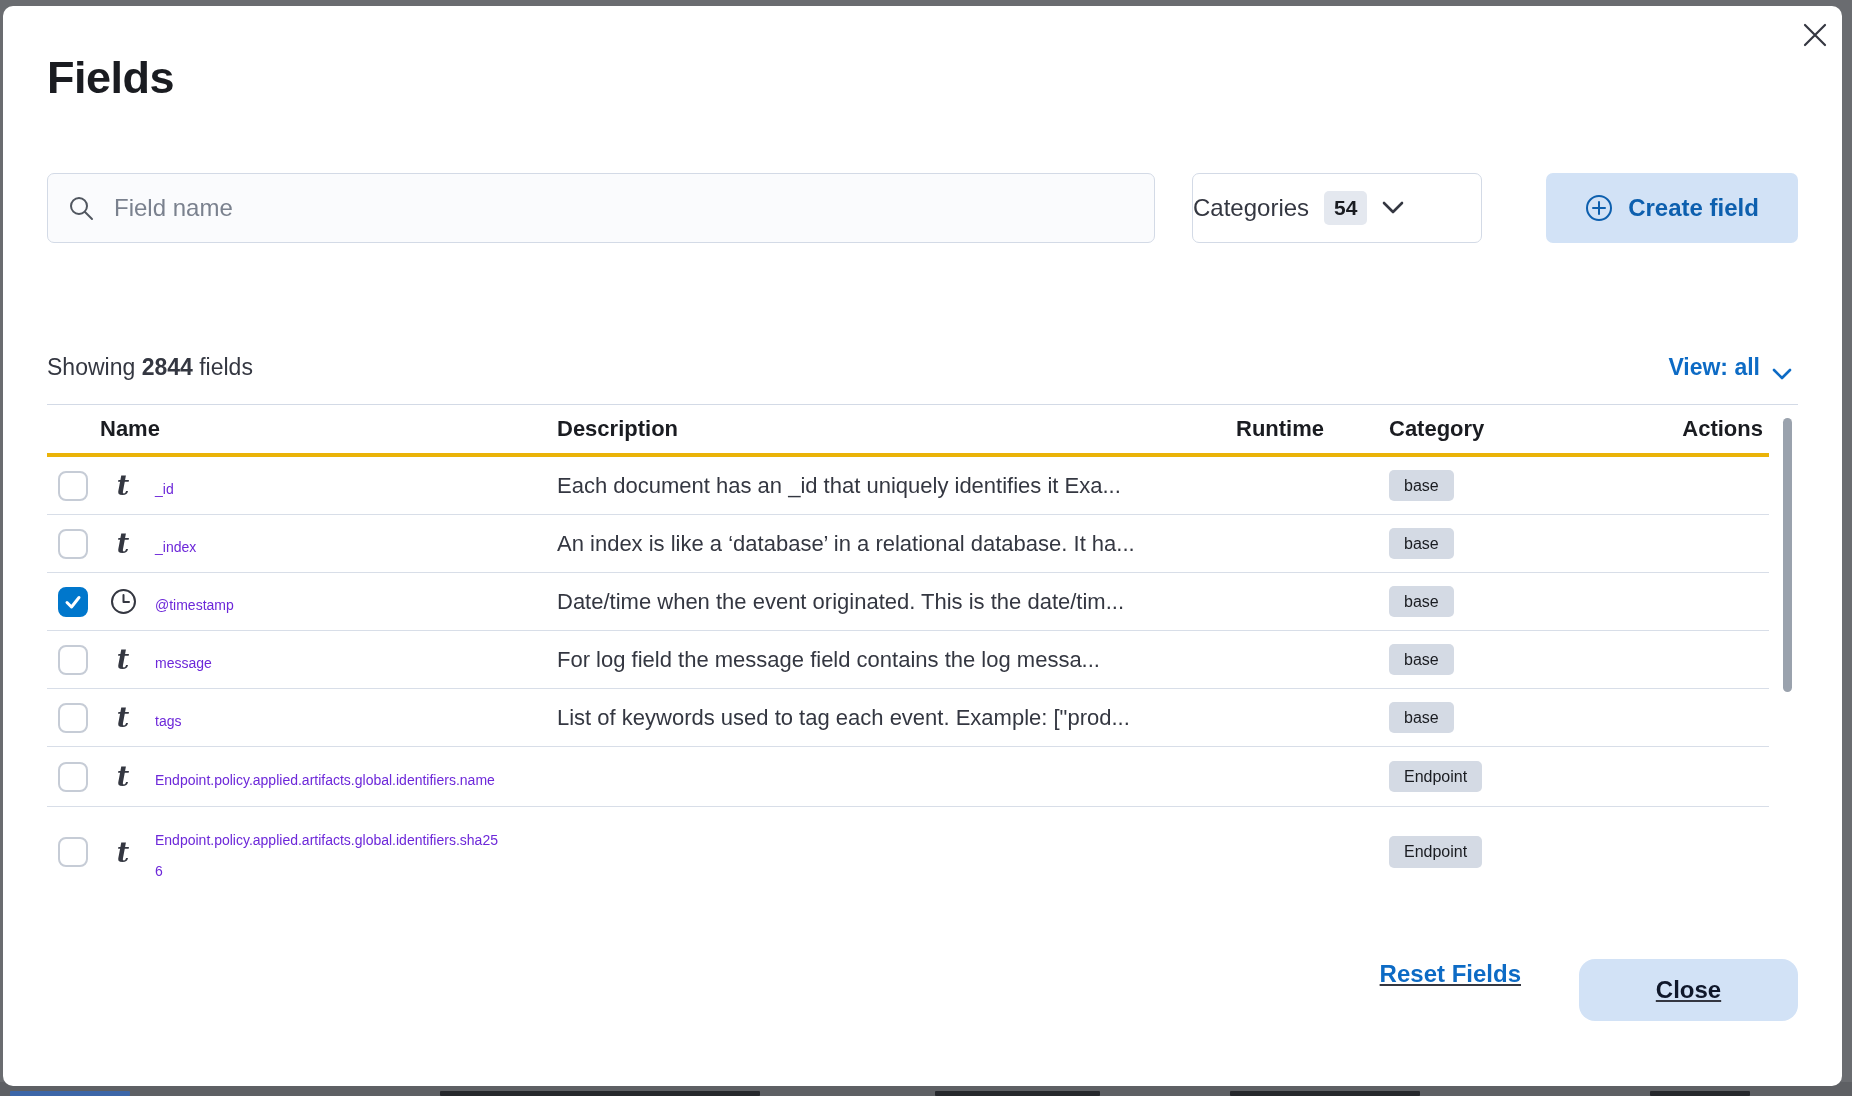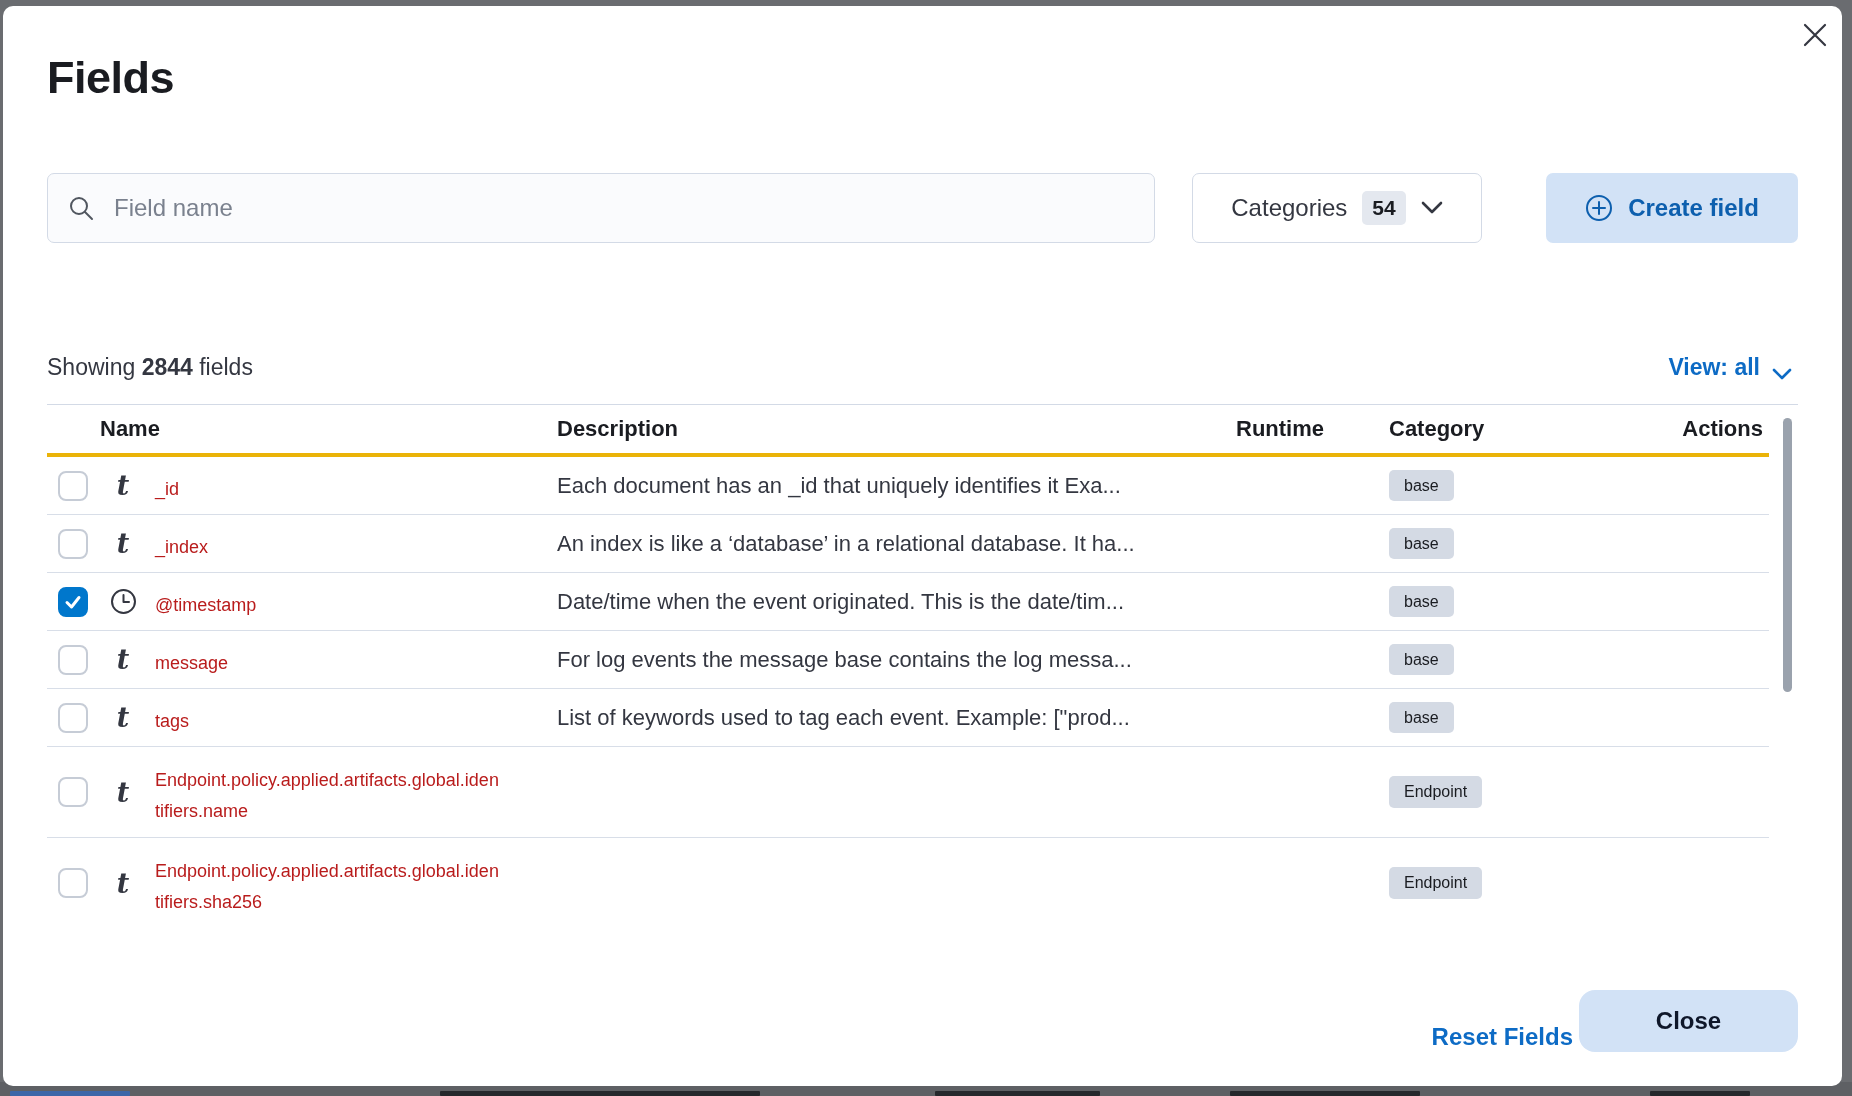--- a/index.html
+++ b/index.html
@@ -39,21 +39,21 @@
     width:100%; height:70px; border:1px solid #d3dae6; border-radius:7px;
     background:#fafbfd; font-size:24px; color:#343741; padding:0 20px 0 66px;
     font-family:"Liberation Sans", sans-serif; outline:none;
   }
   .search-box input::placeholder { color:#7a818e; }
   .search-icon { position:absolute; left:21px; top:22px; }
 
   .categories-btn {
     width:290px; height:70px; margin-left:37px; flex:0 0 auto;
     border:1px solid #d3dae6; border-radius:7px; background:#ffffff;
-    display:flex; align-items:center; justify-content:center; gap:15px;
+    display:flex; align-items:center; gap:15px;
     font-size:24px; color:#343741; cursor:pointer;
   }
   .count-pill {
     background:#e4e8ef; color:#1a1c21; font-weight:700; font-size:21px;
     border-radius:5px; padding:4px 10px; line-height:1.2;
   }
 
   .create-btn {
     width:252px; height:70px; margin-left:64px; flex:0 0 auto;
     background:#d2e2f6; border:none; border-radius:7px; cursor:pointer;
@@ -96,37 +96,37 @@
     background:#ffffff; cursor:pointer; display:flex; align-items:center; justify-content:center;
   }
   .checkbox.checked { background:#0077cc; border-color:#0077cc; }
 
   .cell-icon { justify-self:center; display:flex; align-items:center; justify-content:center; }
   .t-glyph {
     font-family:"DejaVu Serif", serif; font-style:italic; font-weight:700;
     font-size:27px; color:#343741; line-height:1;
   }
 
-  .cell-name { padding-left:8px; font-size:18px; color:#b91c1c;margin-top:8px; }
+  .cell-name { padding-left:8px; font-size:14px; color:#6d28d9;margin-top:8px; }
   .cell-name span { display:block; max-width:345px; word-break:break-all; line-height:31px; }
   .cell-desc { padding-left:58px; font-size:22px; color:#343741; white-space:nowrap; overflow:hidden; }
   .cell-category { padding-left:65px; }
   .badge {
     display:inline-block; background:#d4dae4; color:#1a1c21;
     font-size:16px; font-weight:500; line-height:1.2;
     padding:6px 15px; border-radius:5px;
   }
 
   .scroll-thumb {
     position:absolute; right:6px; top:13px; width:9px; height:274px;
     background:#9aa2ad; border-radius:5px; cursor:pointer;
   }
 
   
-  .footer { display:flex; align-items:flex-end; justify-content:flex-end; margin-top:62px; }
+  .footer { display:flex; align-items:flex-start; justify-content:flex-end; gap:52px; margin-top:62px;text-decoration:underline; }
   .reset-link {
     font-size:24px; font-weight:600; color:#0d6bc5; background:none; border:none;
     cursor:pointer; font-family:"Liberation Sans", sans-serif;
   }
   .close-btn {
     width:219px; height:62px; background:#d2e2f6; border:none; border-radius:16px;
     font-size:24px; font-weight:600; color:#0f172a; cursor:pointer;
     font-family:"Liberation Sans", sans-serif;
   }
 </style>
@@ -258,21 +258,21 @@
         <div class="trow">
           <div class="cell-check">
             <div class="checkbox"></div>
           </div>
           <div class="cell-icon">
             <span class="t-glyph">t</span>
           </div>
           <div class="cell-name">
             <span>message</span>
           </div>
-          <div class="cell-desc">For log events the message base contains the log messa...</div>
+          <div class="cell-desc">For log field the message field contains the log messa...</div>
           <div></div>
           <div class="cell-category"><span class="badge">base</span></div>
           <div></div>
         </div>
         <div class="trow">
           <div class="cell-check">
             <div class="checkbox"></div>
           </div>
           <div class="cell-icon">
             <span class="t-glyph">t</span>

